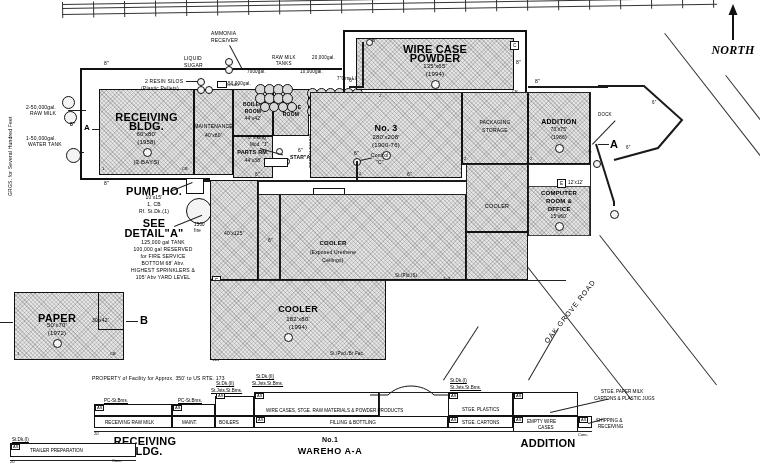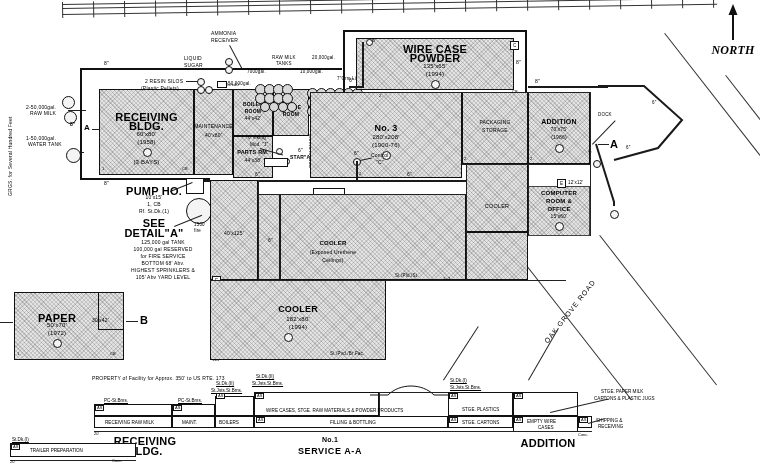--- a/index.html
+++ b/index.html
@@ -444,21 +444,21 @@
   <div class="secLbl" style="left:594px;top:396px;">CARTONS  &amp;  PLASTIC  JUGS</div>
   <div class="ldr" style="left:550px;top:412px;width:60px;transform:rotate(-13deg);"></div>
   <div class="ldr" style="left:588px;top:423px;width:16px;transform:rotate(-16deg);"></div>
 
   <div class="ldr" style="left:443px;top:380px;width:64px;transform:rotate(-57deg);"></div>
   <div class="ldr" style="left:528px;top:380px;width:60px;transform:rotate(-60deg);"></div>
 
   <div class="lbl b t8" style="left:105px;top:436px;width:80px;">RECEIVING</div>
   <div class="lbl b t8" style="left:105px;top:446px;width:80px;">BLDG.</div>
   <div class="lbl b t7" style="left:300px;top:436px;width:60px;">No.1</div>
-  <div class="lbl b t9" style="left:292px;top:447px;width:76px;letter-spacing:.6px;">SERVICE A-A</div>
+  <div class="lbl b t9" style="left:292px;top:447px;width:76px;letter-spacing:.6px;">WAREHO A-A</div>
   <div class="lbl b t8" style="left:508px;top:438px;width:80px;">ADDITION</div>
   <div class="secLbl" style="left:94px;top:431px;font-size:4px;">20'</div>
 
   <div class="secLbl" style="left:12px;top:437px;text-decoration:underline;">St.Dk.(I)</div>
   <div class="sec" style="left:10px;top:443px;width:126px;height:14px;"></div>
   <div class="as" style="left:11px;top:444px;">AS</div>
   <div class="secLbl" style="left:30px;top:448px;">TRAILER  PREPARATION</div>
   <div class="lineH" style="left:10px;top:460px;width:126px;"></div>
   <div class="secLbl" style="left:10px;top:459px;font-size:4px;">20'</div>
   <div class="secLbl" style="left:112px;top:458px;font-size:4px;">Conc.</div>

